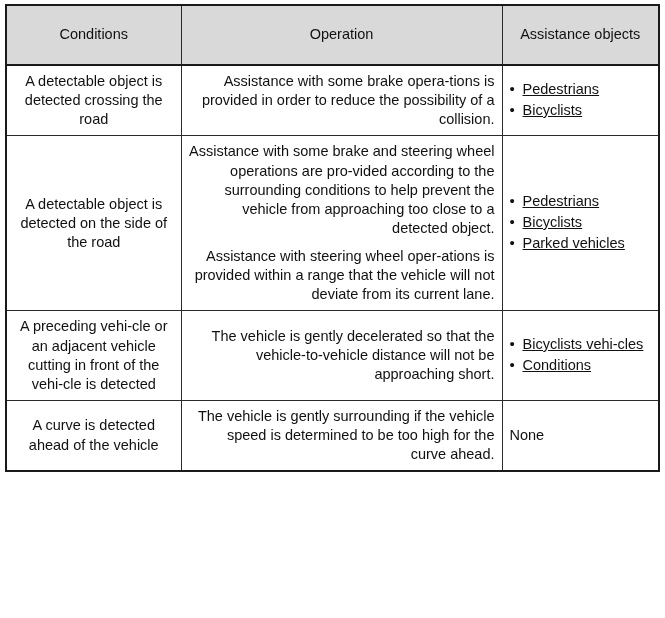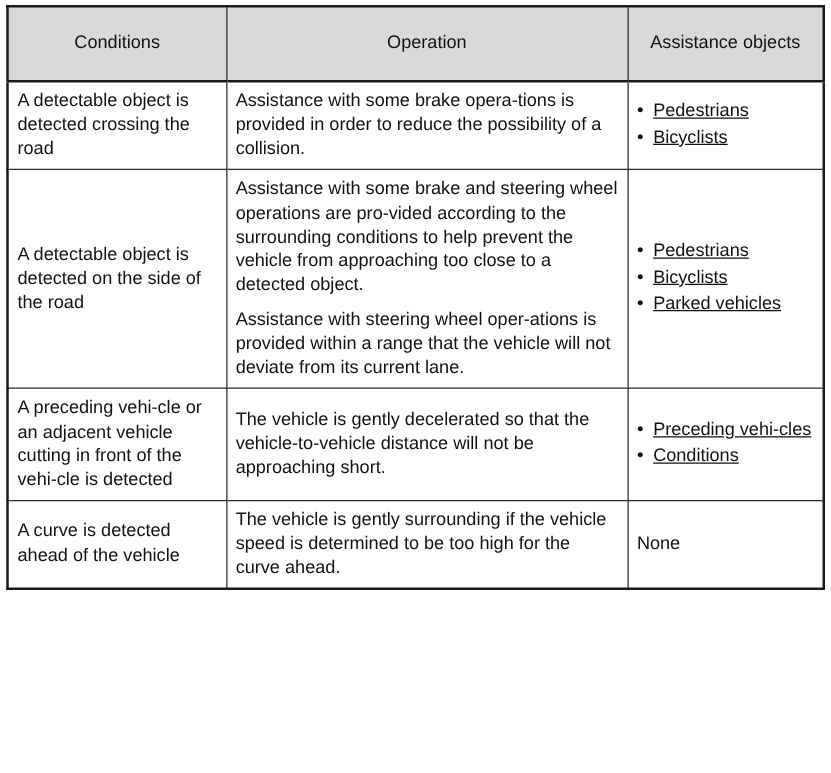--- a/index.html
+++ b/index.html
@@ -41,24 +41,24 @@
     text-align: center;
     height: 46px;
     border-bottom: 2px solid #1a1a1a;
     font-size: 14.5px;
   }
   col.c-cond { width: 175px; }
   col.c-oper { width: 321px; }
   col.c-det  { width: 157px; }
 
   td.cond {
-    text-align: left;
+    text-align: center;
   }
   td.oper {
-    text-align: left;
+    text-align: right;
   }
   td.det {
     text-align: left;
     padding-left: 9px;
   }
   td.det ul {
     margin: 0;
     padding: 0;
     list-style: none;
     text-decoration: underline;
@@ -130,21 +130,21 @@
         </td>
       </tr>
 
       <tr>
         <td class="cond">A preceding vehi-cle or an adjacent vehicle cutting in front of the vehi-cle is detected</td>
         <td class="oper">
           <div class="para">The vehicle is gently decelerated so that the vehicle-to-vehicle distance will not be approaching short.</div>
         </td>
         <td class="det">
           <ul>
-            <li>Preceding vehi-cles</li>
+            <li>Bicyclists vehi-cles</li>
             <li>Conditions</li>
           </ul>
         </td>
       </tr>
 
       <tr>
         <td class="cond">A curve is detected ahead of the vehicle</td>
         <td class="oper">
           <div class="para">The vehicle is gently surrounding if the vehicle speed is determined to be too high for the curve ahead.</div>
         </td>

